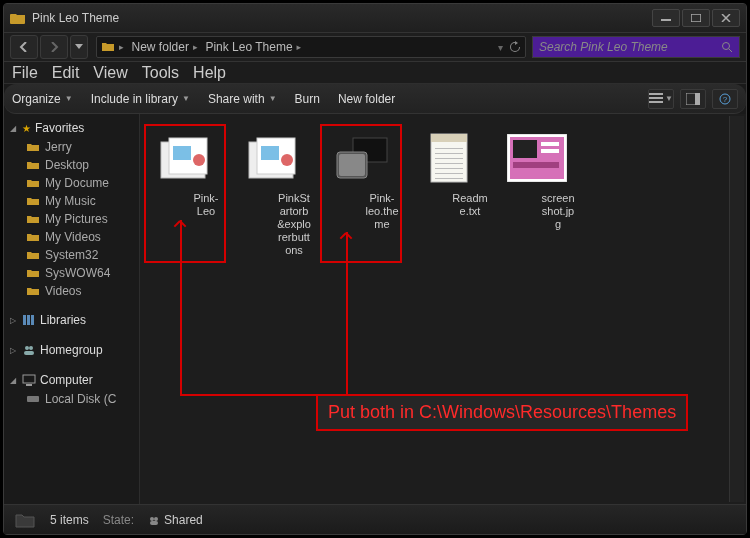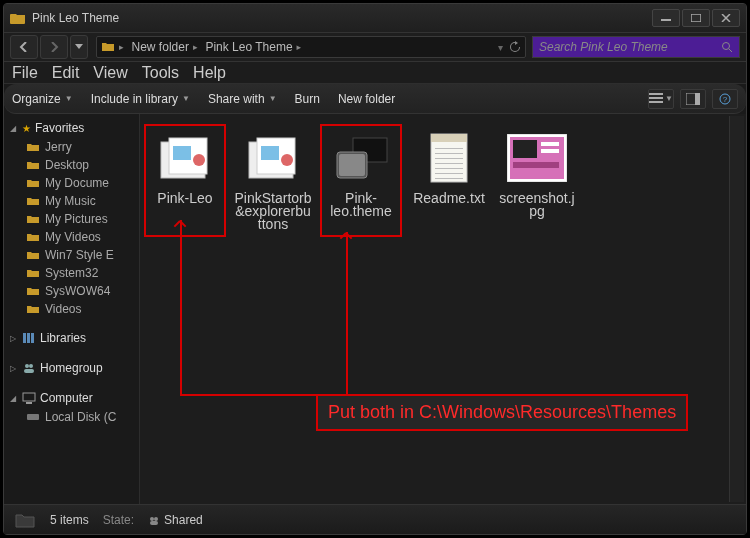--- a/index.html
+++ b/index.html
@@ -43,21 +43,21 @@
   .sb-header { display: flex; align-items: center; gap: 4px; padding: 3px 6px; color: #ddd; cursor: pointer; }
   .sb-header .tri { font-size: 8px; color: #888; width: 8px; }
   .sb-item { display: flex; align-items: center; gap: 5px; padding: 2px 6px 2px 22px; cursor: pointer; white-space: nowrap; overflow: hidden; color: #aaa; }
   .sb-icon { width: 14px; height: 12px; flex-shrink: 0; }
   .star { color: #d9a400; font-size: 10px; }
 
   .content { flex: 1; background: #1d1d1d; position: relative; }
   .items { display: flex; flex-wrap: wrap; padding: 10px 4px; gap: 6px; align-content: flex-start; }
   .file { width: 82px; display: flex; flex-direction: column; align-items: center; text-align: center; padding: 6px 2px; cursor: pointer; }
   .file .thumb { width: 64px; height: 56px; display: flex; align-items: center; justify-content: center; margin-bottom: 6px; }
-  .file .label { font-size: 14px; color: #ccc; line-height: 13px; word-break: break-word; }
+  .file .label { font-size: 11px; color: #ccc; line-height: 13px; word-break: break-word; margin-left: 42px; }
   .file.boxed { outline: 2px solid #d40000; outline-offset: -2px; }
 
   
   .anno-box { position: absolute; left: 176px; top: 280px; padding: 6px 10px; border: 2px solid #d40000; background: rgba(40,40,40,.85); color: #ff2a2a; font-size: 18px; white-space: nowrap; }
   .anno-line { position: absolute; background: #d40000; }
 
   
   .statusbar { height: 30px; background: linear-gradient(#262626,#1b1b1b); border-top: 1px solid #333; display: flex; align-items: center; padding: 0 10px; font-size: 12px; color: #ccc; gap: 14px; }
   .stat-icon { width: 22px; height: 22px; }
 
@@ -234,26 +234,20 @@
             <div class="sb-item">
               <svg class="sb-icon" viewBox="0 0 14 12">
                 <path d="M1 3h4l1 1h7v6H1z" fill="#c79a2a"></path>
               </svg>
               <span>My Videos</span>
             </div>
             <div class="sb-item">
               <svg class="sb-icon" viewBox="0 0 14 12">
                 <path d="M1 3h4l1 1h7v6H1z" fill="#c79a2a"></path>
               </svg>
-              <span>Win7 Style E</span>
-            </div>
-            <div class="sb-item">
-              <svg class="sb-icon" viewBox="0 0 14 12">
-                <path d="M1 3h4l1 1h7v6H1z" fill="#c79a2a"></path>
-              </svg>
               <span>System32</span>
             </div>
             <div class="sb-item">
               <svg class="sb-icon" viewBox="0 0 14 12">
                 <path d="M1 3h4l1 1h7v6H1z" fill="#c79a2a"></path>
               </svg>
               <span>SysWOW64</span>
             </div>
             <div class="sb-item">
               <svg class="sb-icon" viewBox="0 0 14 12">

